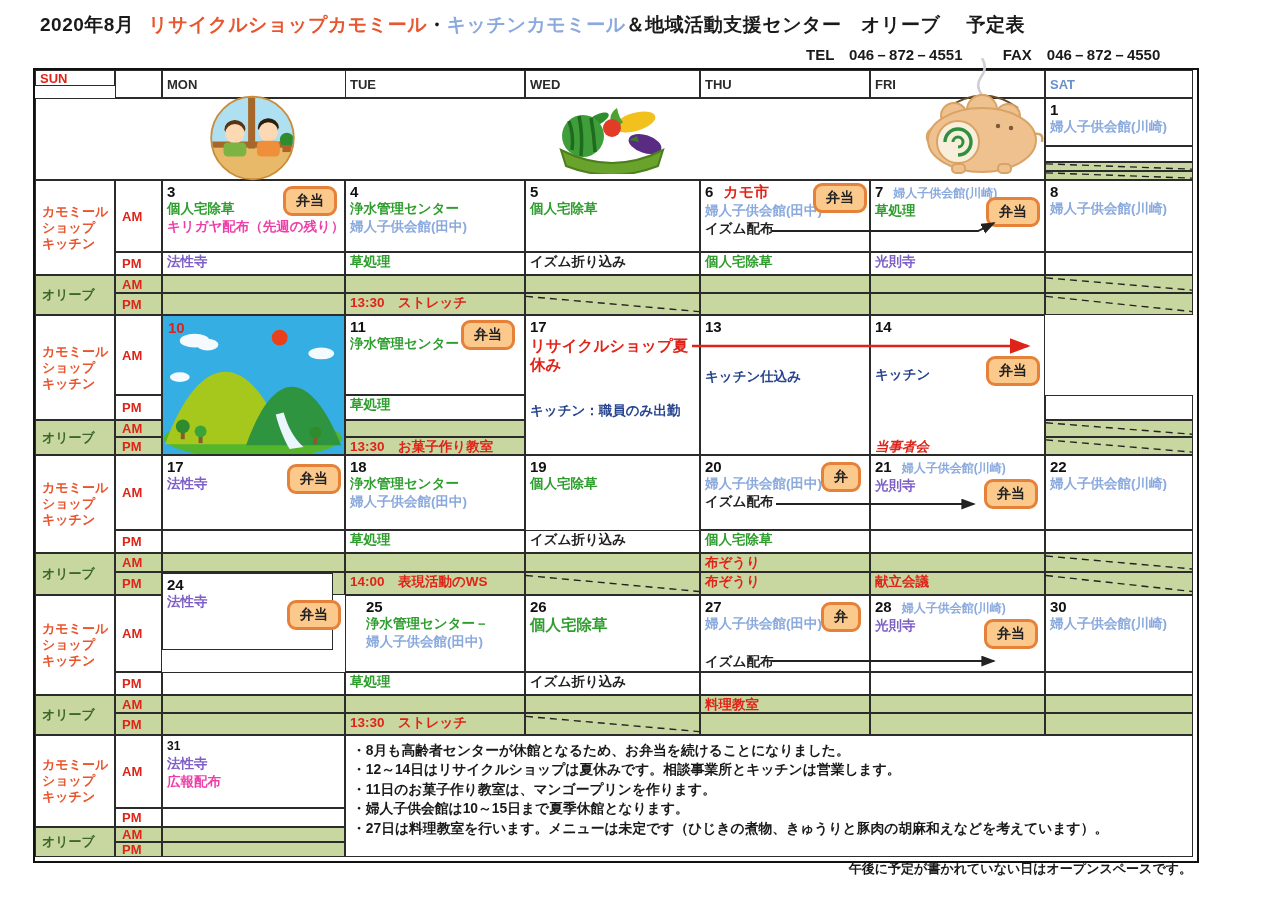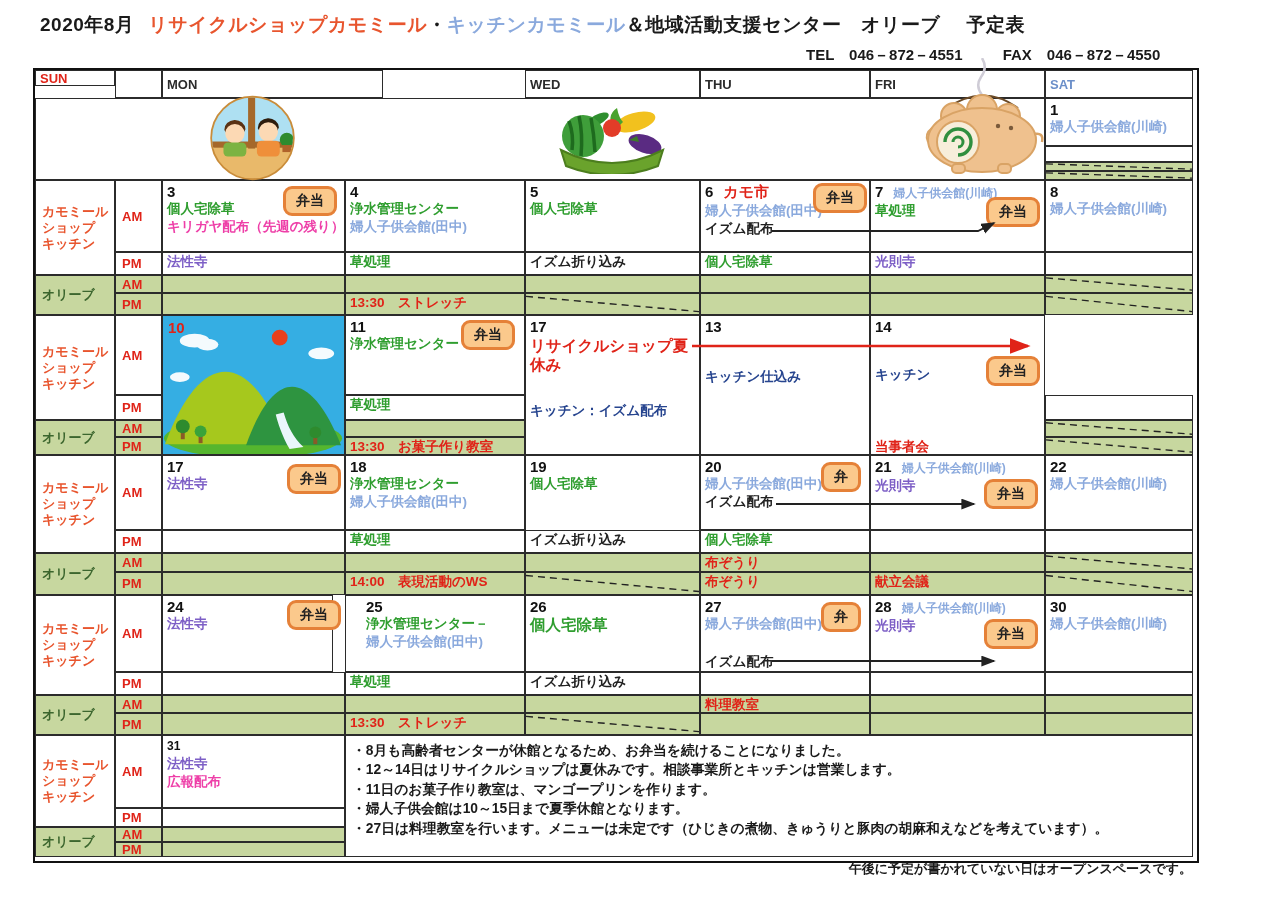--- a/index.html
+++ b/index.html
@@ -49,20 +49,23 @@
     <div id="calin">
         <div class="cell dayhdr" style="left: 0px; top: 0px; width: 80px; height: 16px;">
           <span style="color: rgb(224, 35, 24);">SUN</span>
         </div>
         <div class="cell dayhdr" style="left: 80px; top: 0px; width: 47px; height: 28px;">
           <span></span>
         </div>
         <div class="cell dayhdr" style="left: 127px; top: 0px; width: 221px; height: 28px;">
           <span>MON</span>
         </div>
+        <div class="cell dayhdr" style="left: 310px; top: 0px; width: 180px; height: 28px;">
+          <span>TUE</span>
+        </div>
         <div class="cell dayhdr" style="left: 490px; top: 0px; width: 175px; height: 28px;">
           <span>WED</span>
         </div>
         <div class="cell dayhdr" style="left: 665px; top: 0px; width: 170px; height: 28px;">
           <span>THU</span>
         </div>
         <div class="cell dayhdr" style="left: 835px; top: 0px; width: 175px; height: 28px;">
           <span>FRI</span>
         </div>
         <div class="cell dayhdr" style="left: 1010px; top: 0px; width: 148px; height: 28px;">
@@ -245,34 +248,34 @@
         </div>
         <div class="cell green" style="left: 310px; top: 350px; width: 180px; height: 17px;"></div>
         <div class="cell green" style="left: 310px; top: 367px; width: 180px; height: 18px;">
           <div class="entry" style="color: rgb(224, 35, 24);">13:30　お菓子作り教室</div>
         </div>
         <div class="cell" style="left: 490px; top: 245px; width: 175px; height: 140px;">
           <div class="numrow">
             <span class="daynum" style="color: rgb(17, 17, 17);">17</span>
           </div>
           <div class="entry wrap big" style="color: rgb(224, 35, 24); position: absolute; left: 0px; top: 20px; width: 96%;">リサイクルショップ夏休み</div>
-          <div class="entry wrap" style="color: rgb(39, 69, 143); position: absolute; left: 0px; top: 86px; width: 96%;">キッチン：イズム配布</div>
+          <div class="entry wrap" style="color: rgb(39, 69, 143); position: absolute; left: 0px; top: 86px; width: 96%;">キッチン：職員のみ出勤</div>
         </div>
         <div class="cell" style="left: 665px; top: 245px; width: 170px; height: 140px;">
           <div class="numrow">
             <span class="daynum" style="color: rgb(17, 17, 17);">13</span>
           </div>
           <div class="entry wrap" style="color: rgb(39, 69, 143); position: absolute; left: 0px; top: 52px; width: 96%;">キッチン仕込み</div>
         </div>
         <div class="cell" style="left: 835px; top: 245px; width: 175px; height: 140px;">
           <div class="numrow">
             <span class="daynum" style="color: rgb(17, 17, 17);">14</span>
           </div>
           <div class="entry wrap" style="color: rgb(39, 69, 143); position: absolute; left: 0px; top: 50px; width: 96%;">キッチン</div>
-          <div class="entry wrap" style="color: rgb(224, 35, 24); position: absolute; left: 0px; top: 122px; width: 96%;">当事者会</div>
+          <div class="entry wrap" style="color: rgb(224, 35, 24); position: absolute; left: 0px; top: 122px; width: 96%; font-style: italic;">当事者会</div>
         </div>
         <div class="cell" style="left: 1010px; top: 325px; width: 148px; height: 25px;"></div>
         <div class="cell green" style="left: 1010px; top: 350px; width: 148px; height: 17px;">
           <svg class="diag" viewBox="0 0 100 100" preserveAspectRatio="none">
             <line x1="0" y1="12" x2="100" y2="88" stroke="#222" stroke-width="1.4" stroke-dasharray="7,5" vector-effect="non-scaling-stroke"></line>
           </svg>
         </div>
         <div class="cell green" style="left: 1010px; top: 367px; width: 148px; height: 18px;">
           <svg class="diag" viewBox="0 0 100 100" preserveAspectRatio="none">
             <line x1="0" y1="12" x2="100" y2="88" stroke="#222" stroke-width="1.4" stroke-dasharray="7,5" vector-effect="non-scaling-stroke"></line>
@@ -394,21 +397,21 @@
         </div>
         <div class="cell green ampm" style="left: 0px; top: 625px; width: 80px; height: 40px;">
           <span style="color: rgb(60, 102, 46);">オリーブ</span>
         </div>
         <div class="cell green ampm" style="left: 80px; top: 625px; width: 47px; height: 18px;">
           <span style="color: rgb(224, 35, 24);">AM</span>
         </div>
         <div class="cell green ampm" style="left: 80px; top: 643px; width: 47px; height: 22px;">
           <span style="color: rgb(224, 35, 24);">PM</span>
         </div>
-        <div class="cell" style="left: 127px; top: 525px; width: 171px; height: 77px;">
+        <div class="cell" style="left: 127px; top: 503px; width: 171px; height: 77px;">
           <div class="numrow">
             <span class="daynum" style="color: rgb(17, 17, 17);">24</span>
           </div>
           <div class="entry" style="color: rgb(125, 95, 198);">法性寺</div>
         </div>
         <div class="cell" style="left: 127px; top: 602px; width: 183px; height: 23px;"></div>
         <div class="cell green" style="left: 127px; top: 625px; width: 183px; height: 18px;"></div>
         <div class="cell green" style="left: 127px; top: 643px; width: 183px; height: 22px;"></div>
         <div class="cell" style="left: 310px; top: 525px; width: 180px; height: 77px; padding-left: 16px;">
           <div class="numrow">

